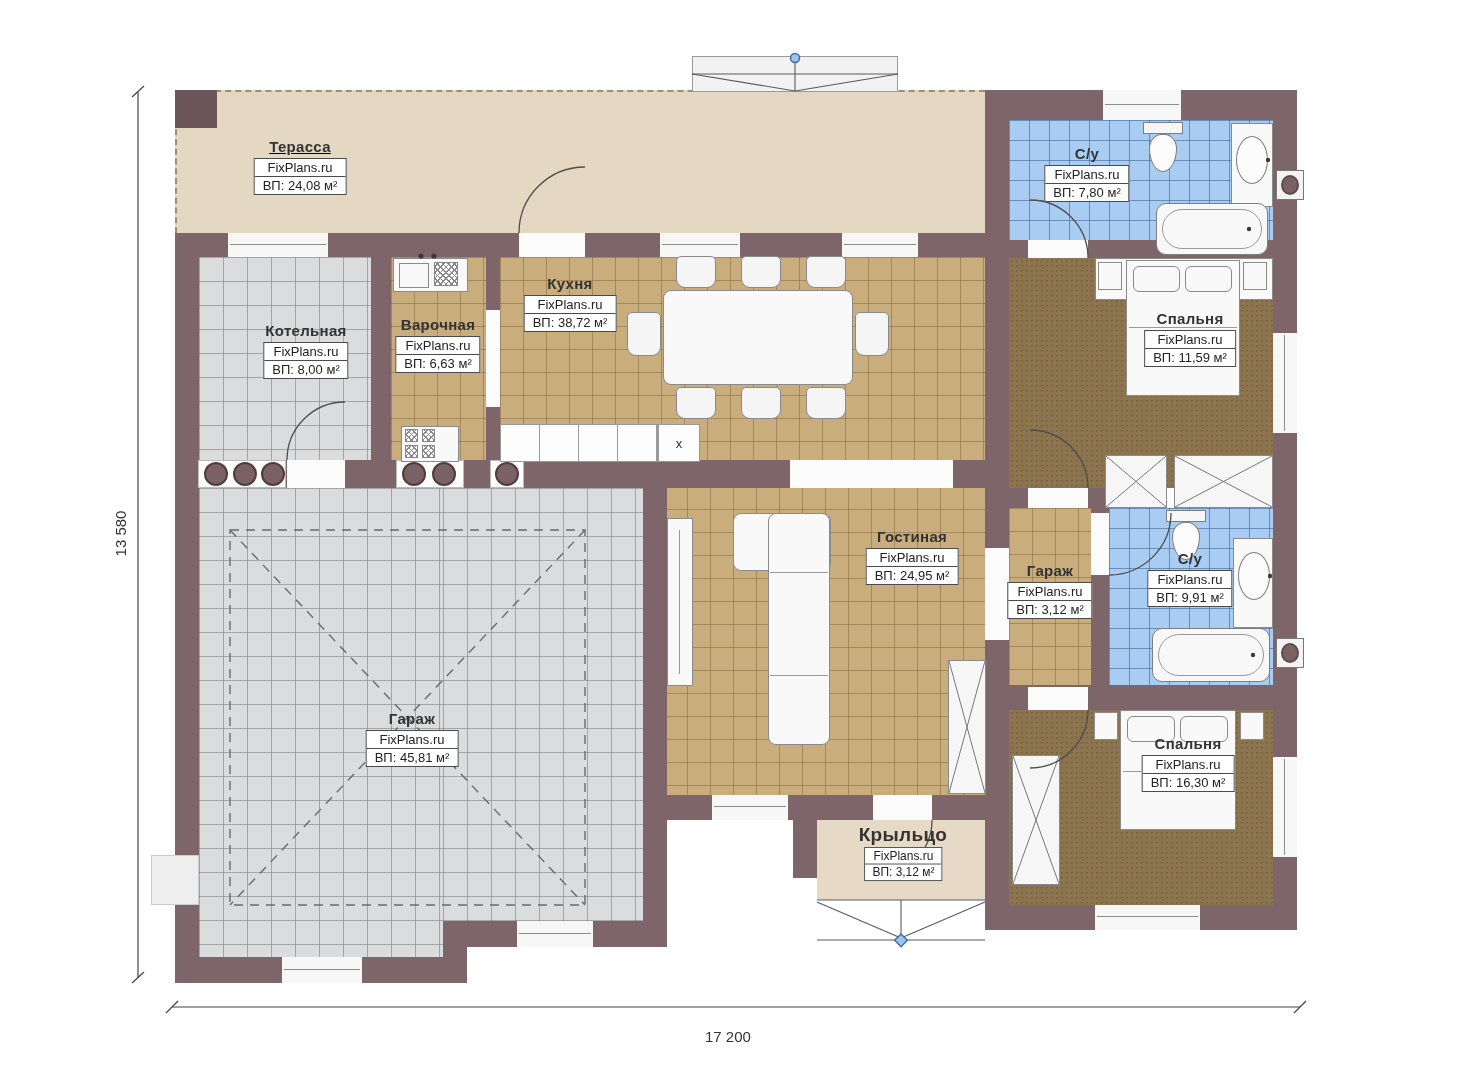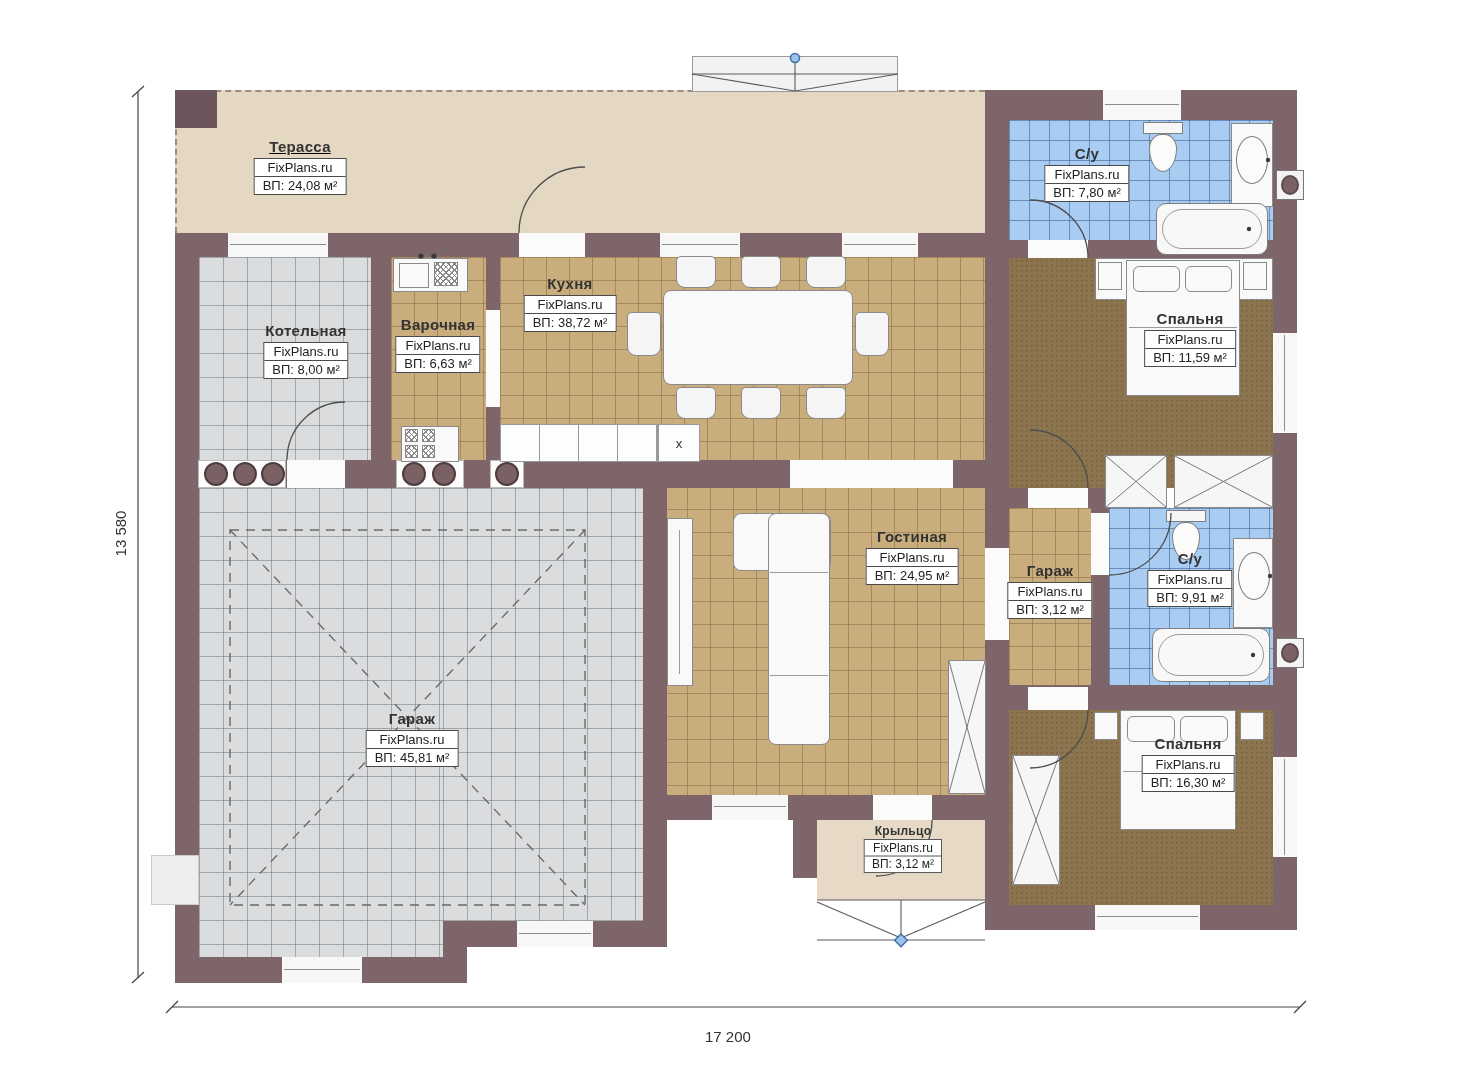--- a/index.html
+++ b/index.html
@@ -329,18 +329,18 @@
     <div class="room-name">Гараж</div>
     <div class="area-box"><div class="wm">FixPlans.ru</div>
     <div class="area">ВП: 45,81 м²</div></div>
   </div>
   <div class="room-label" style="left:1188px;top:735px;">
     <div class="room-name">Спальня</div>
     <div class="area-box"><div class="wm">FixPlans.ru</div>
     <div class="area">ВП: 16,30 м²</div></div>
   </div>
   <div class="room-label" style="left:903px;top:824px;">
-    <div class="room-name" style="font-size:12px;margin-bottom:1px;">Крыльцо</div>
+    <div class="room-name" style="font-size:19px;margin-bottom:1px;">Крыльцо</div>
     <div class="area-box" style="transform:scale(.92);transform-origin:top center;"><div class="wm">FixPlans.ru</div>
     <div class="area">ВП: 3,12 м²</div></div>
   </div>
 
 </div>
 
 </body></html>

